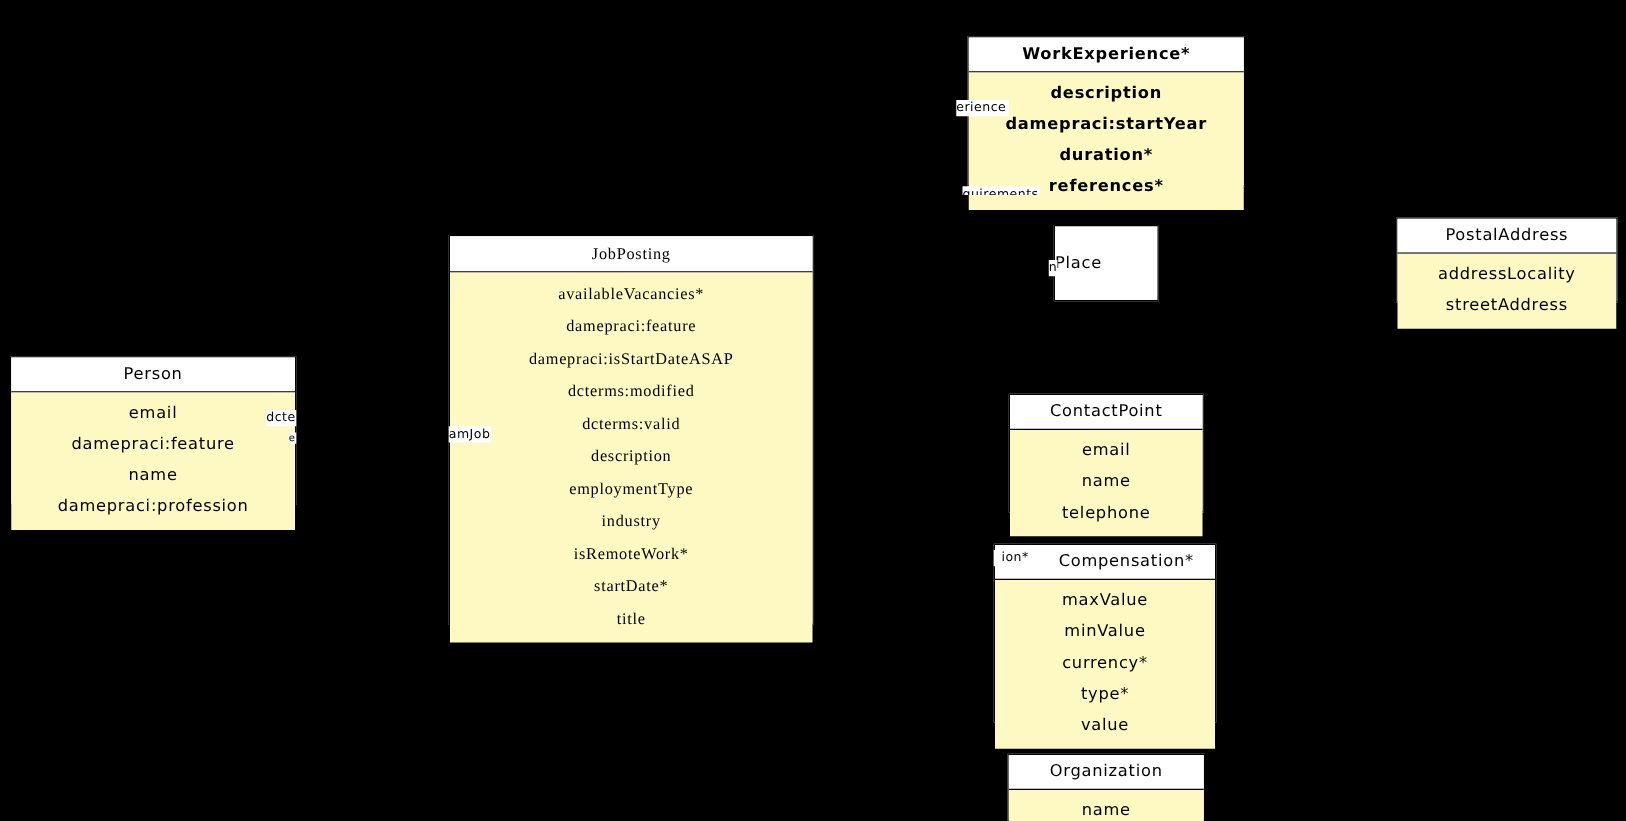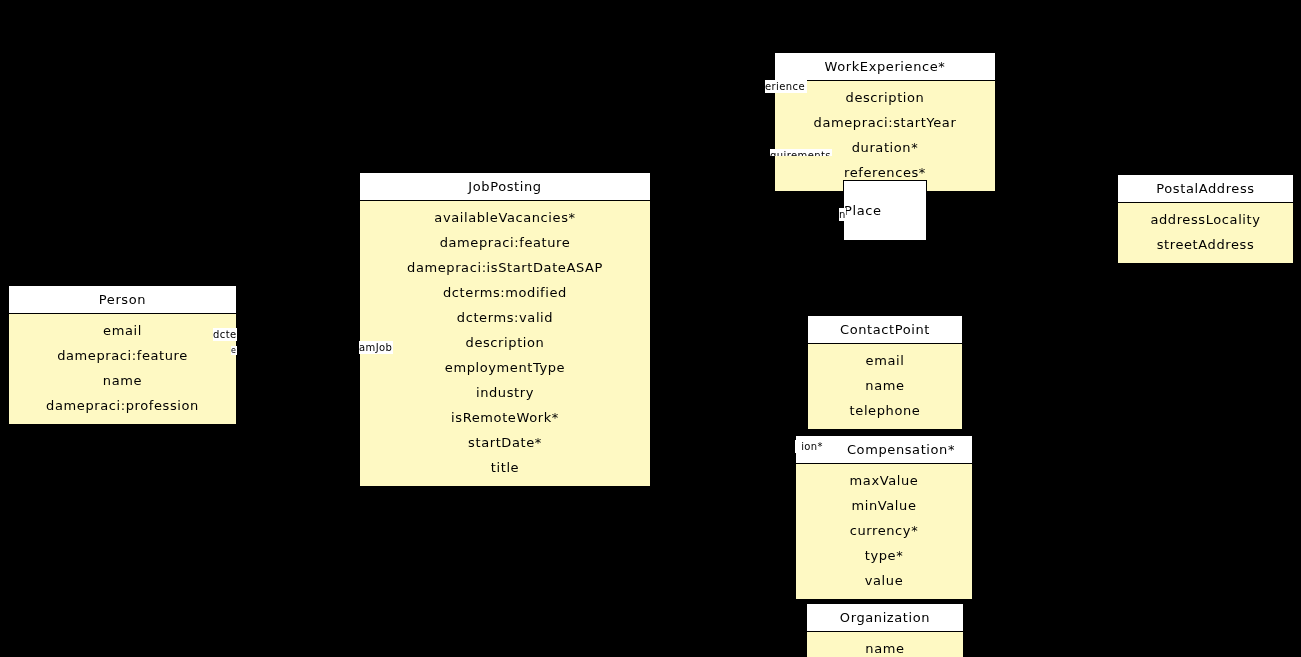--- a/index.html
+++ b/index.html
@@ -79,21 +79,21 @@
   .wedge {
     position: absolute;
     background: #000000;
   }
 </style>
 </head>
 <body>
 
 <div id="canvas">
 
-  <div class="uml-class" style="left:774px; top:52px; width:222px; height:120px;">
+  <div class="uml-class" style="left:774px; top:29px; width:222px; height:120px;font-weight:bold;">
     <div class="uml-header">WorkExperience*</div>
     <div class="uml-attrs">
       <div class="uml-attr">description</div>
       <div class="uml-attr">damepraci:startYear</div>
       <div class="uml-attr">duration*</div>
       <div class="uml-attr">references*</div>
     </div>
   </div>
 
   <div class="edge-label" style="left:765px; top:80px; width:42px;">erience</div>
@@ -106,21 +106,21 @@
       <div class="uml-attr">addressLocality</div>
       <div class="uml-attr">streetAddress</div>
     </div>
   </div>
 
   <div class="uml-class uml-plain" style="left:843px; top:180px; width:84px; height:61px;">
     <div class="uml-header no-rule">Place</div>
   </div>
   <div class="edge-label" style="left:839px; top:208px; width:7px;">n</div>
 
-  <div class="uml-class" style="left:359px; top:172px; width:292px; height:312px;">
+  <div class="uml-class" style="left:359px; top:188px; width:292px; height:312px;font-family:Liberation Serif, serif;">
     <div class="uml-header">JobPosting</div>
     <div class="uml-attrs">
       <div class="uml-attr">availableVacancies*</div>
       <div class="uml-attr">damepraci:feature</div>
       <div class="uml-attr">damepraci:isStartDateASAP</div>
       <div class="uml-attr">dcterms:modified</div>
       <div class="uml-attr">dcterms:valid</div>
       <div class="uml-attr">description</div>
       <div class="uml-attr">employmentType</div>
       <div class="uml-attr">industry</div>

